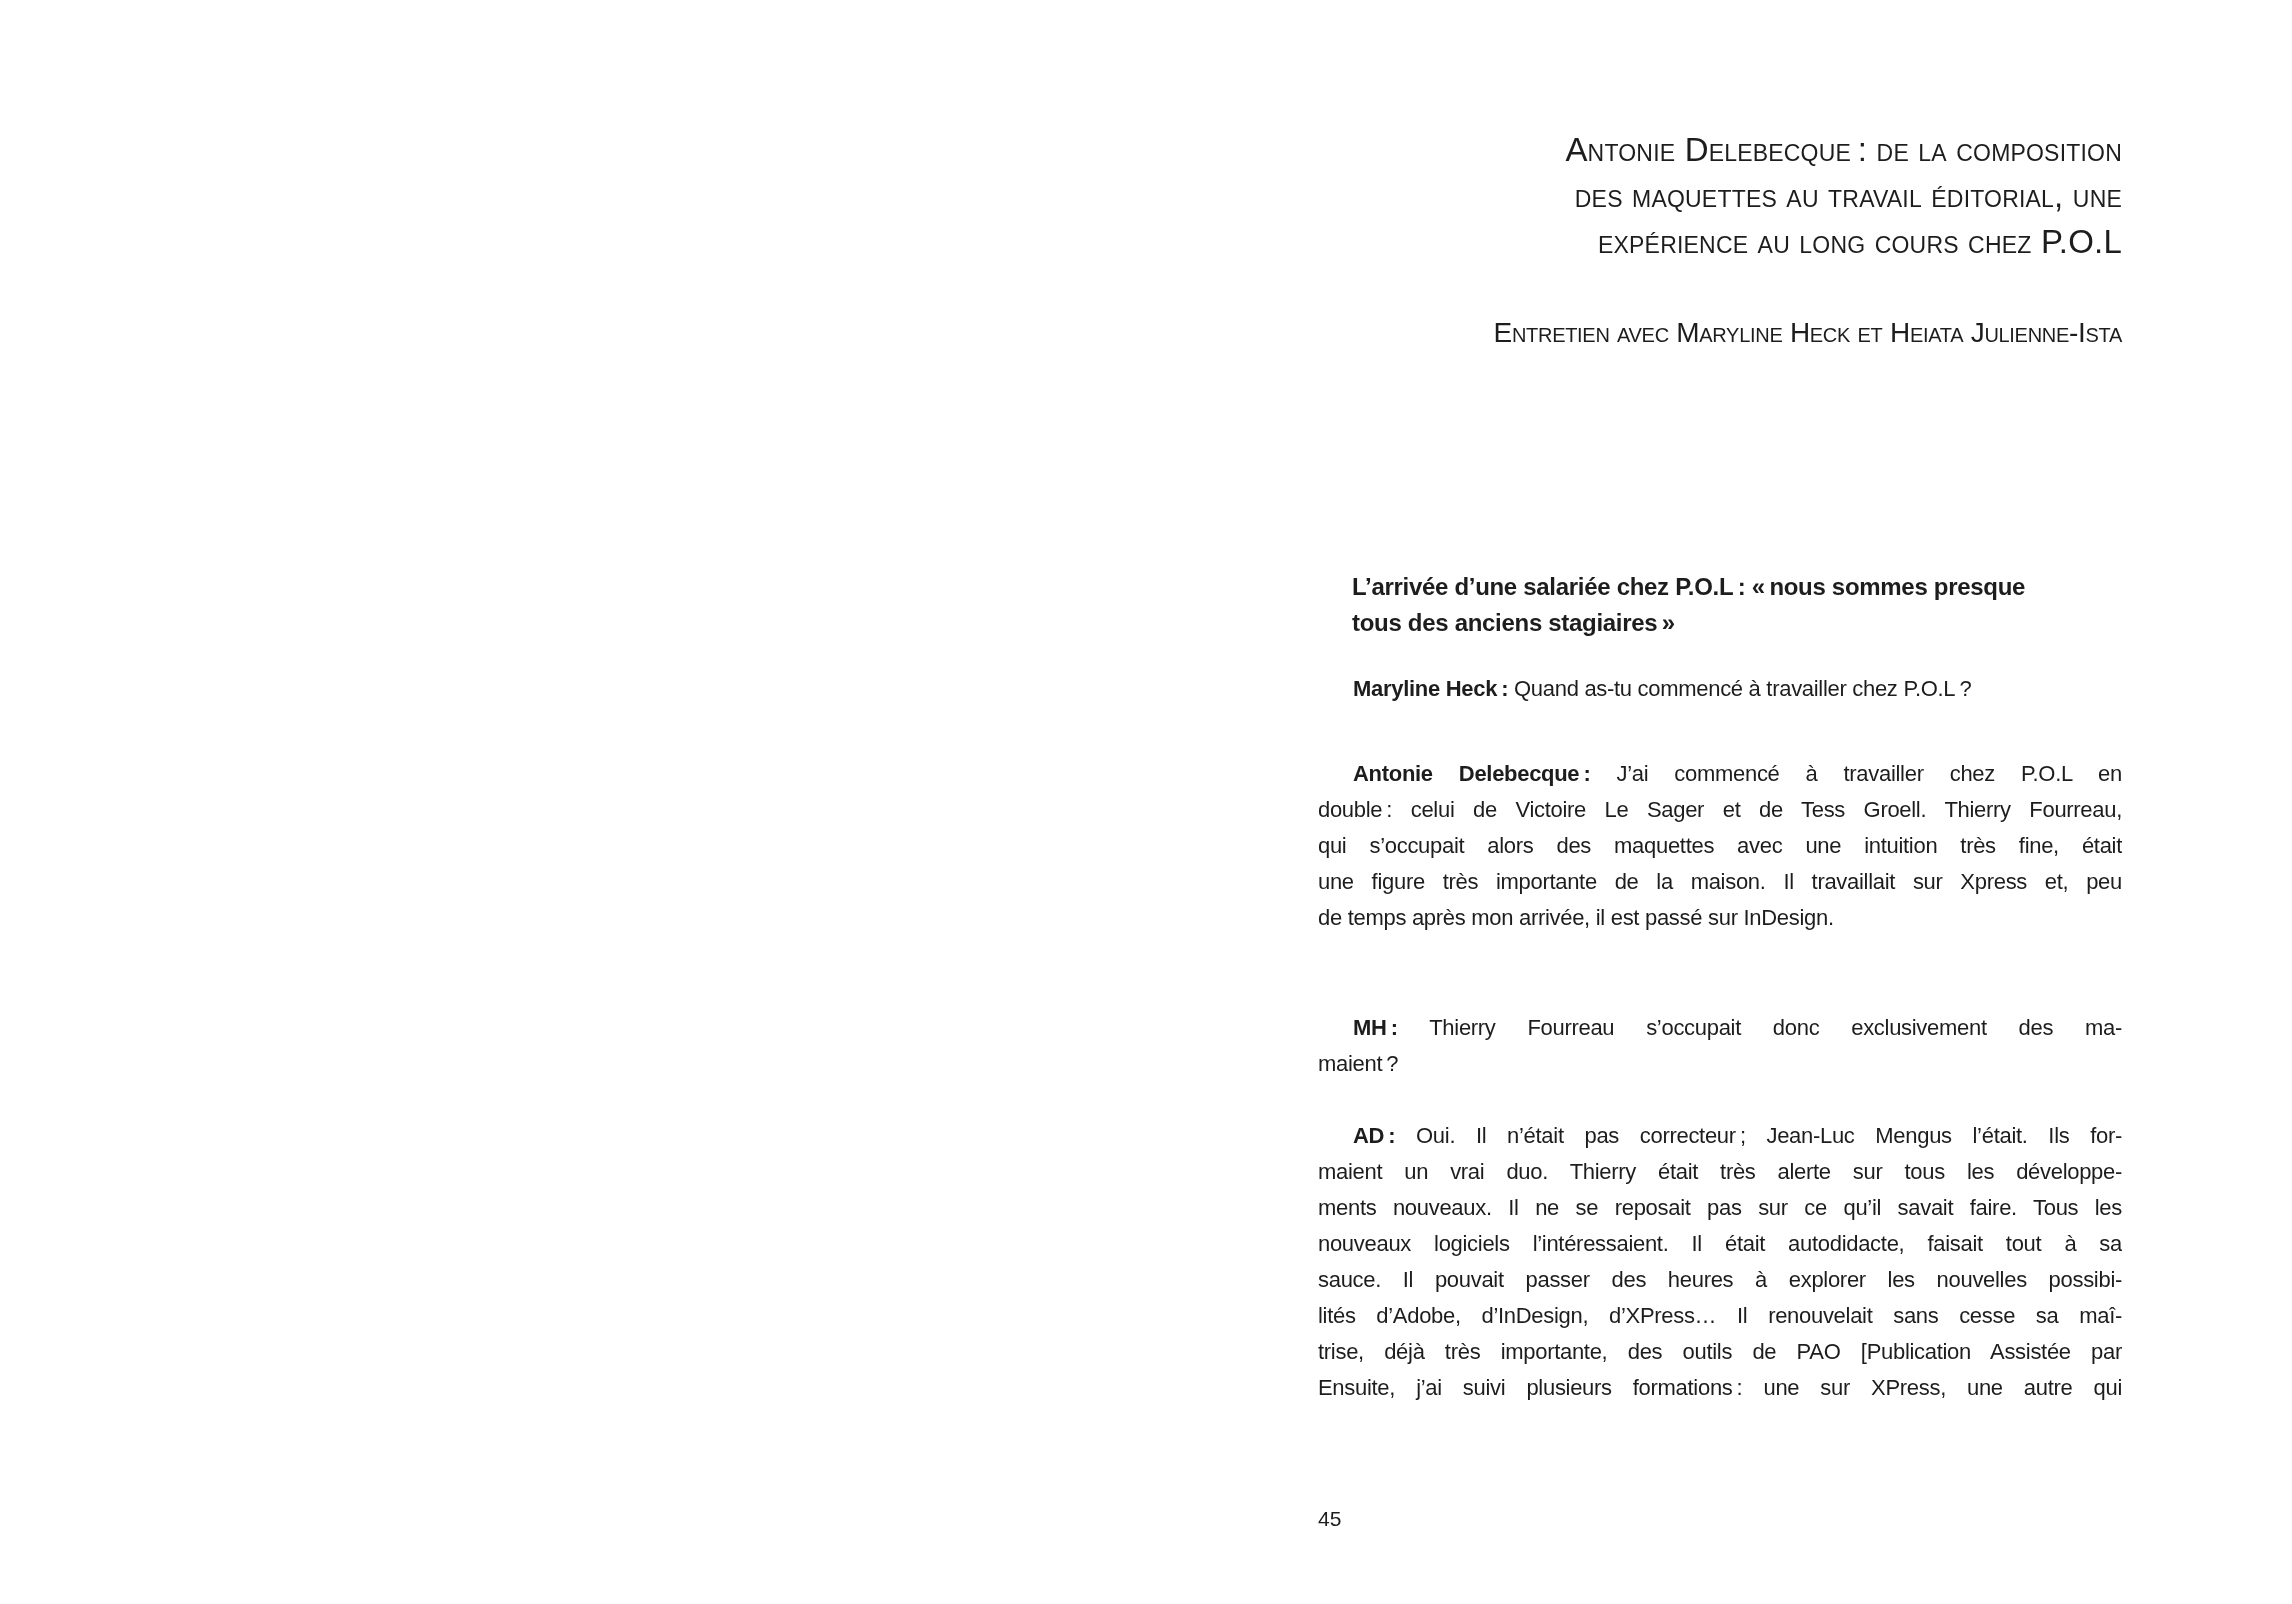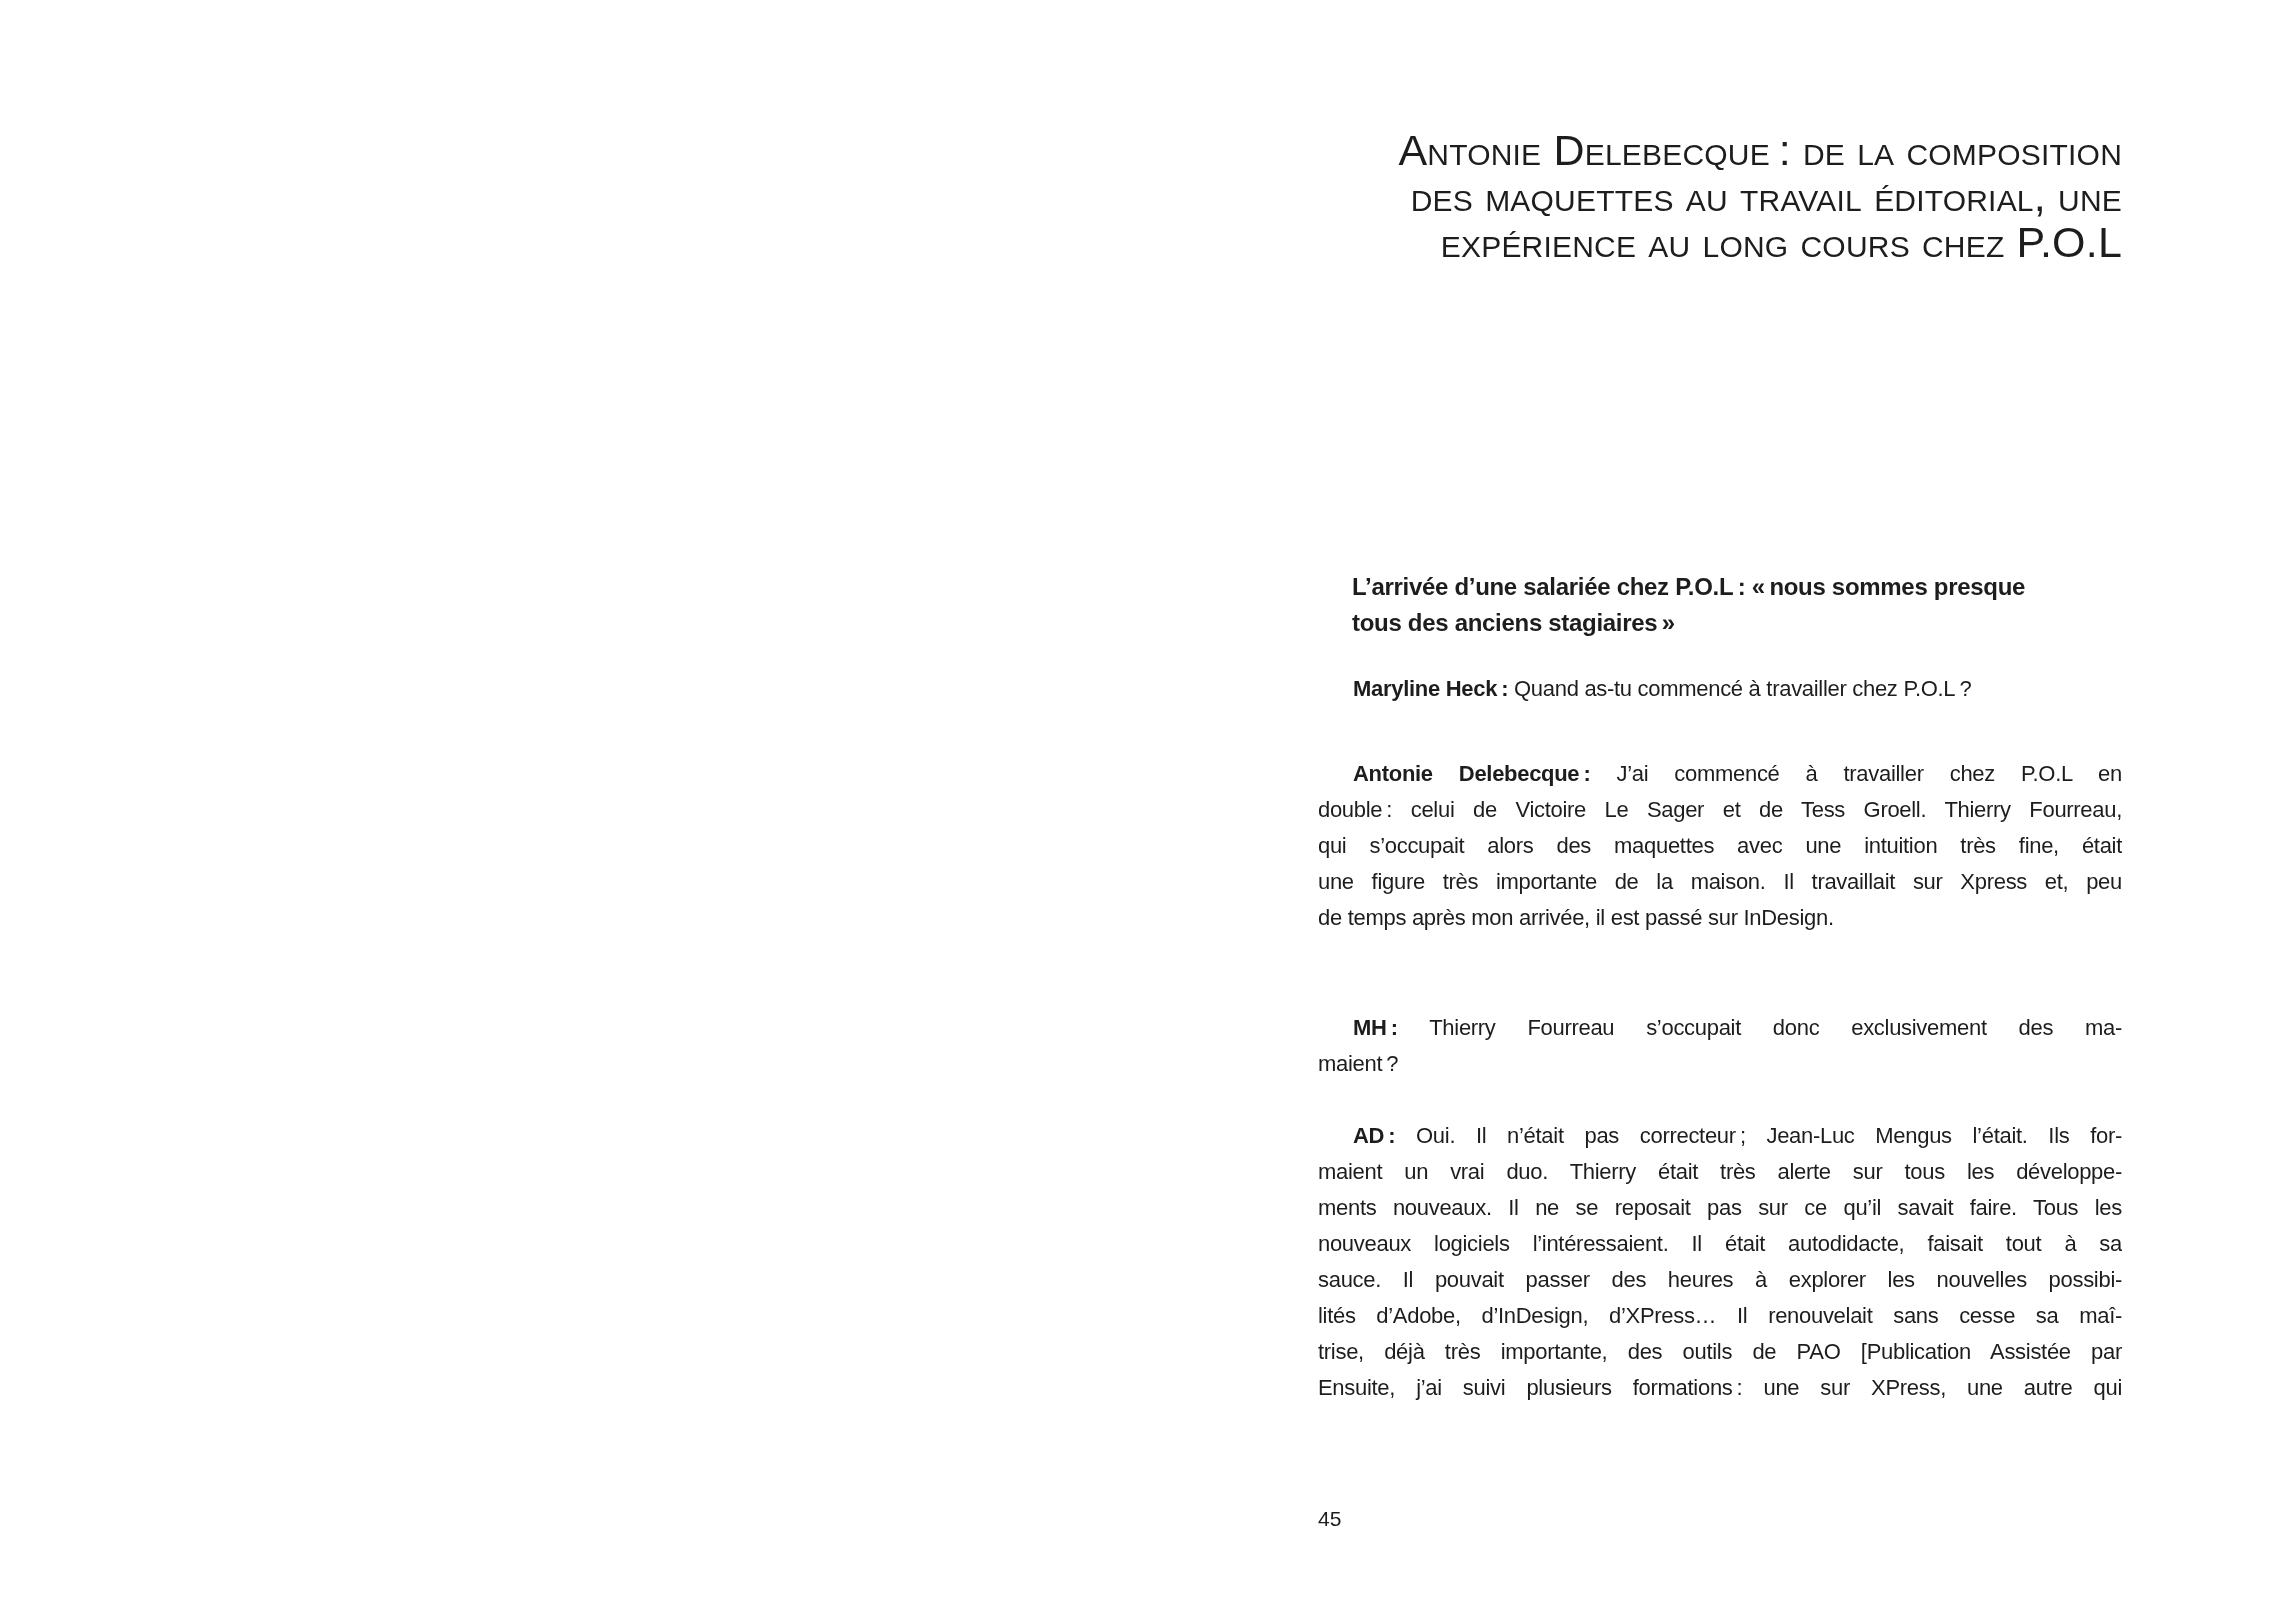--- a/index.html
+++ b/index.html
@@ -3,21 +3,21 @@
 <meta charset="utf-8">
 <style>
   html,body{margin:0;padding:0;background:#ffffff;}
   .canvas{
     position:relative;width:2292px;height:1604px;background:#ffffff;
     font-family:"Liberation Sans",sans-serif;color:#1d1d1d;overflow:hidden;
   }
   
   .title-block{
     position:absolute;top:127px;right:170px;text-align:right;
-    font-size:43px;line-height:46px;font-variant:small-caps;
+    font-size:33px;line-height:46px;font-variant:small-caps;
     letter-spacing:0.2px;white-space:nowrap;font-weight:400;
   }
   .subtitle{
     position:absolute;top:315px;right:170px;text-align:right;
     font-size:28px;line-height:35px;font-variant:small-caps;
     letter-spacing:-0.3px;white-space:nowrap;font-weight:400;
   }
   
   .body-col{
     position:absolute;left:1318px;top:0;width:804px;height:1604px;
@@ -49,20 +49,21 @@
 <body>
 
 <div class="canvas">
 
   <div class="title-block">
       <div class="title-line">Antonie Delebecque : de la composition</div>
       <div class="title-line">des maquettes au travail éditorial, une</div>
       <div class="title-line">expérience au long cours chez P.O.L</div>
     </div>
 
+  <div class="subtitle">Entretien avec Maryline Heck et Heiata Julienne-Ista</div>
 
   <div class="body-col">
     <div class="section-heading">
         <div class="heading-line">L’arrivée d’une salariée chez P.O.L : « nous sommes presque</div>
         <div class="heading-line">tous des anciens stagiaires »</div>
       </div>
 
     <div class="para para-q1">
         <div class="line indent nojust"><span class="speaker">Maryline Heck :</span> Quand as-tu commencé à travailler chez P.O.L ?</div>
       </div>

